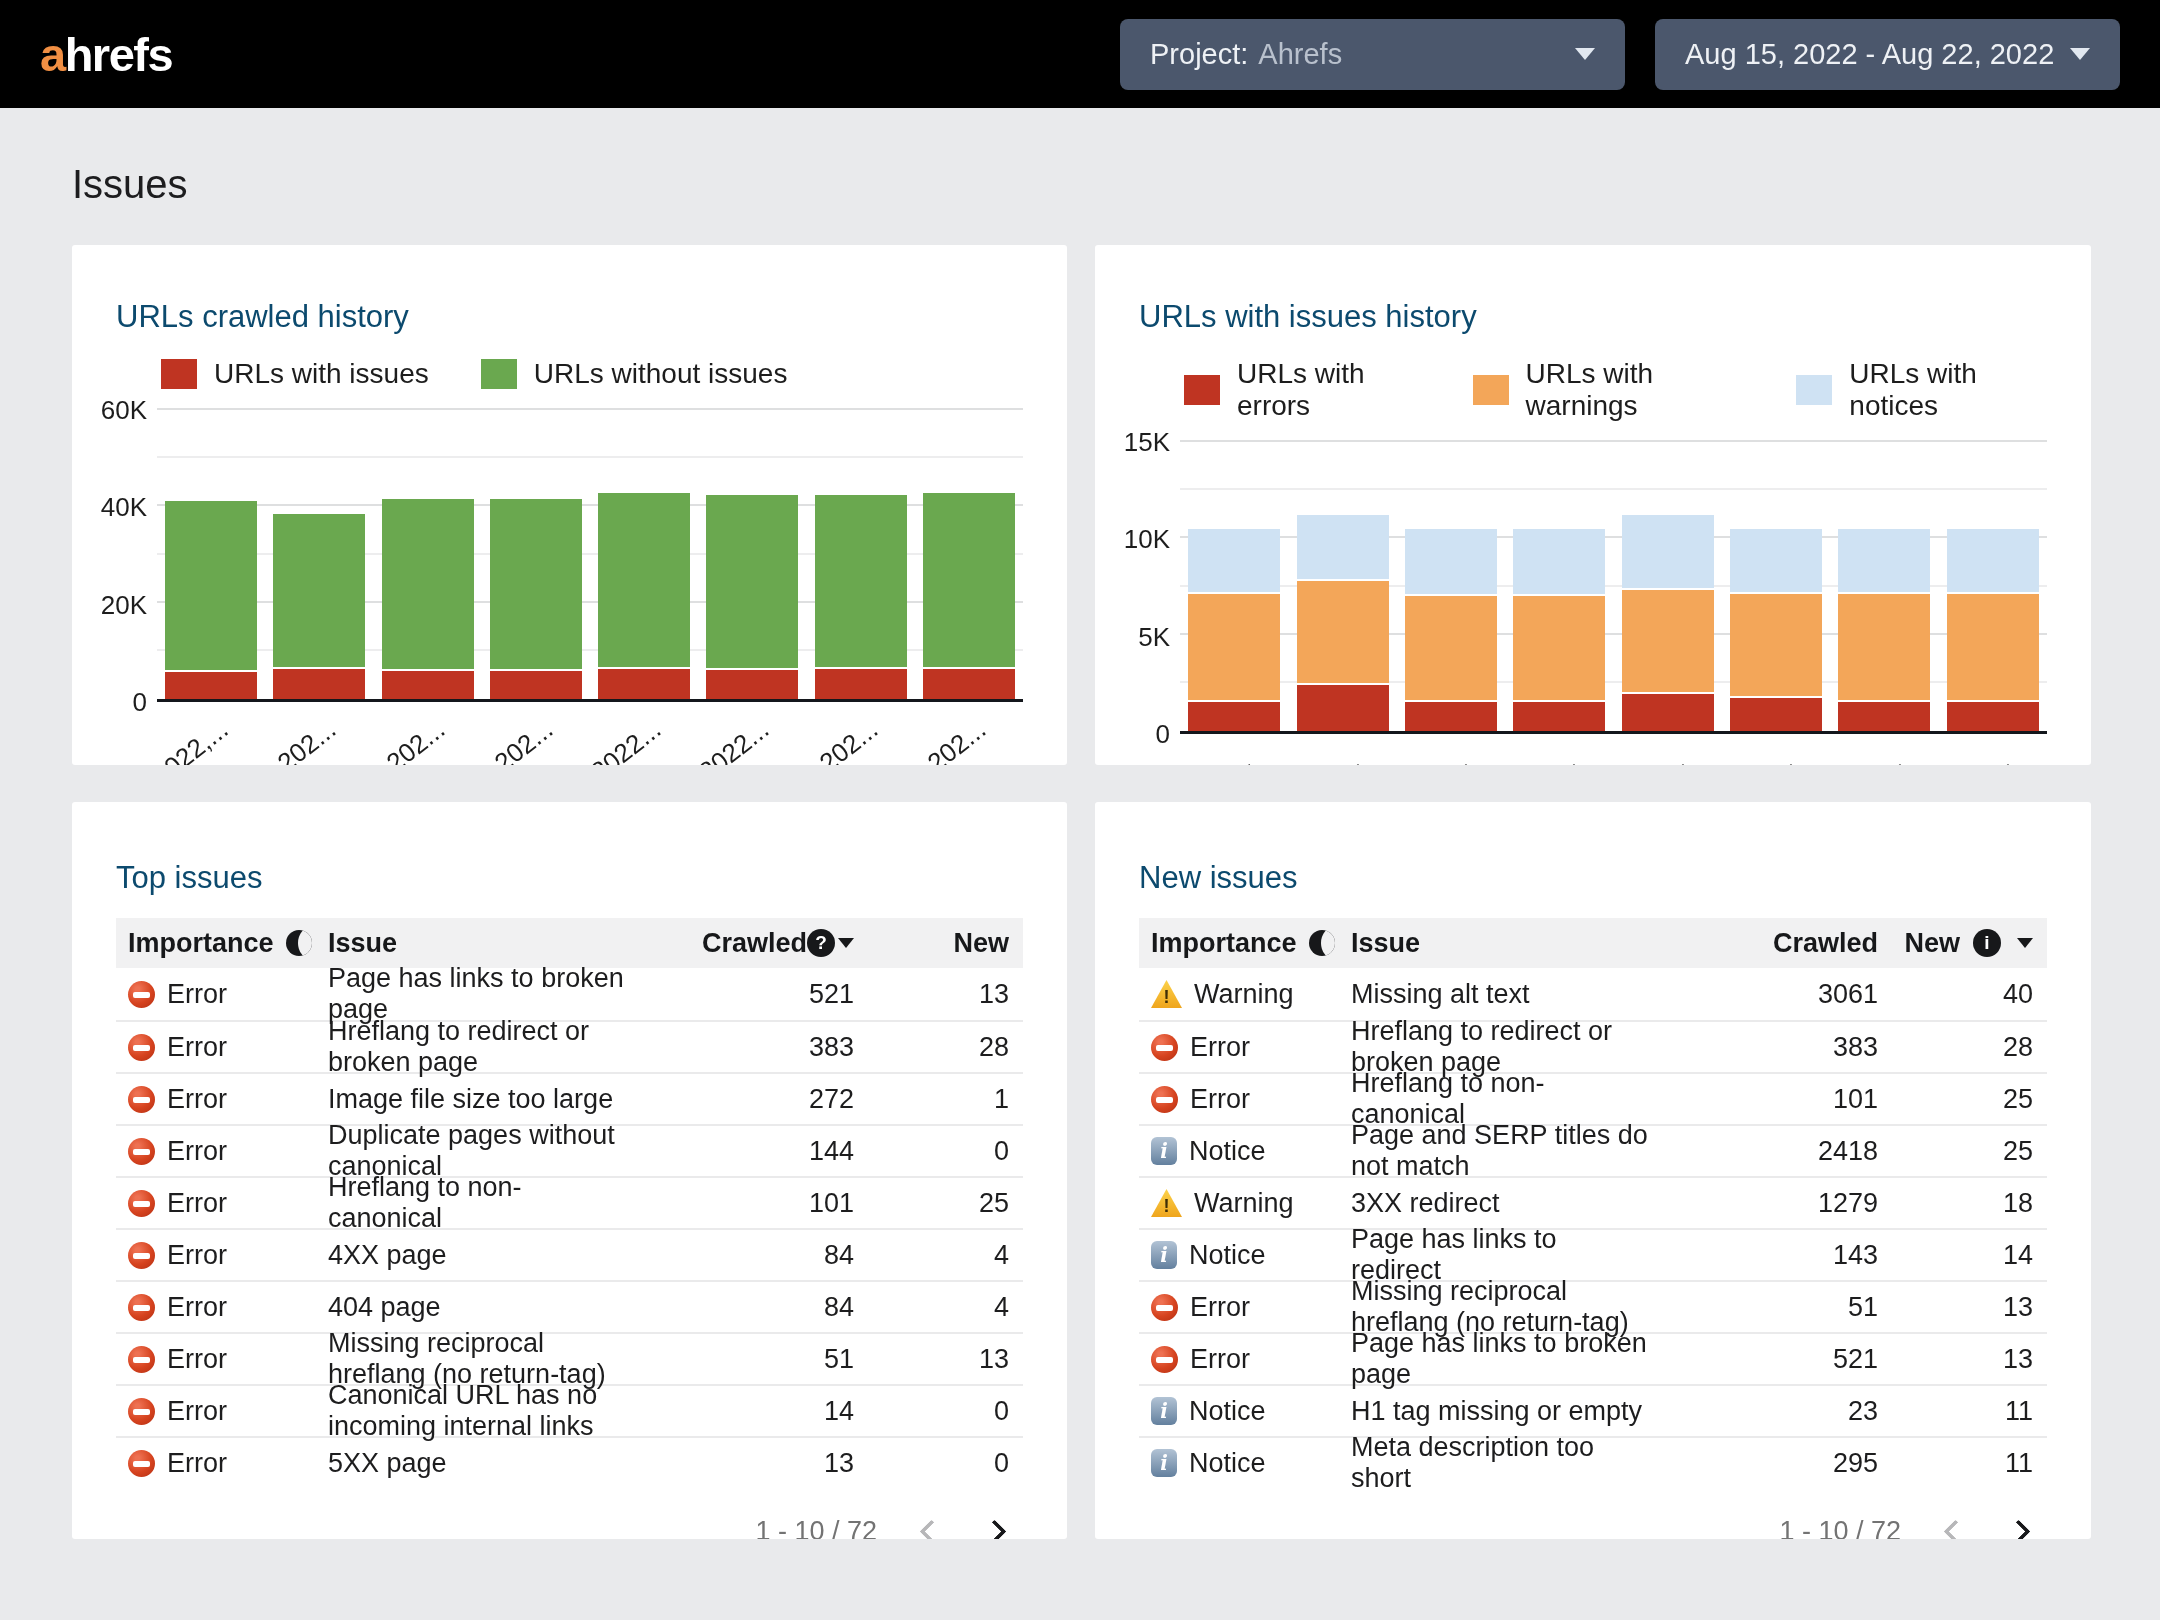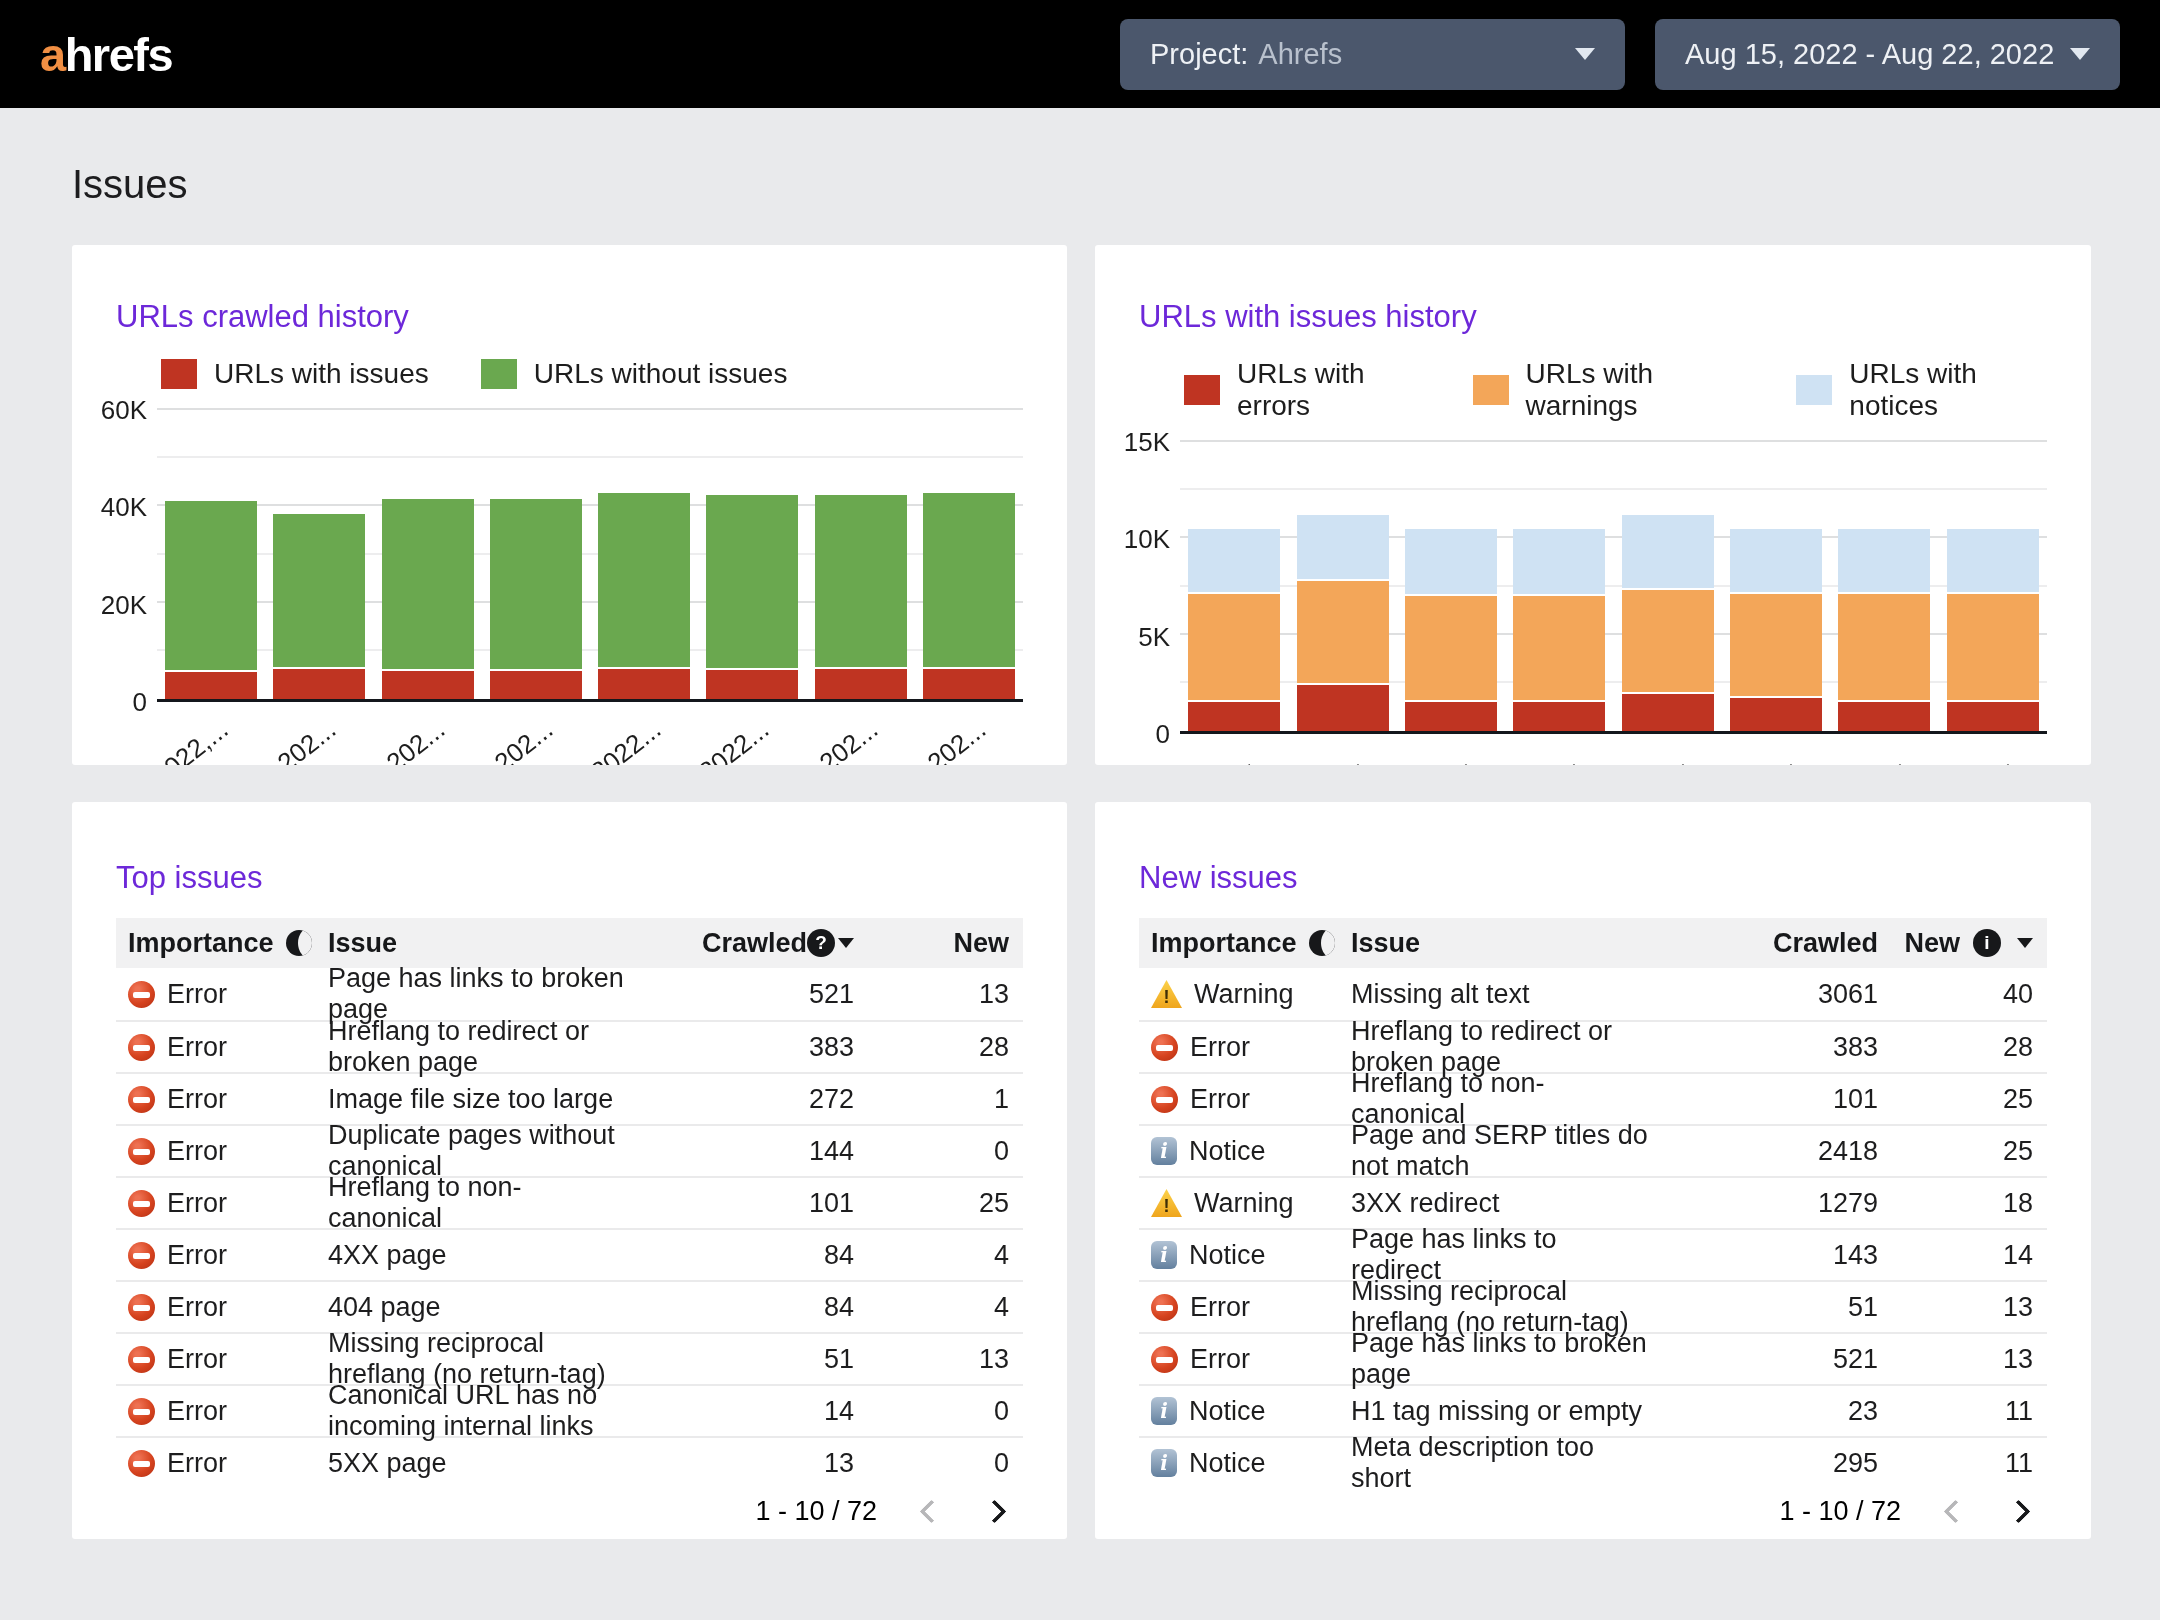--- a/index.html
+++ b/index.html
@@ -16,21 +16,21 @@
   .dd-project { width:505px; }
   .dd-date { width:465px; }
   .dd-muted { color:#b9c1cd; margin-left:10px; }
   .dd-caret { margin-left:auto; width:0; height:0; border-left:10px solid transparent; border-right:10px solid transparent; border-top:12px solid #e2e8f0; }
 
   
   .main { padding:0 69px 0 72px; }
   h1 { font-size:40px; font-weight:400; color:#1d1d1f; margin:54px 0 38px 0; }
   .grid { display:grid; grid-template-columns:995px 996px; column-gap:28px; row-gap:37px; }
   .card { background:#ffffff; border-radius:3px; }
-  .card h2 { font-size:31px; font-weight:400; color:#6d28d9; margin:14px 0 0 0; }
+  .card h2 { font-size:31px; font-weight:400; color:#0c4a6e; margin:14px 0 0 0; }
 
   
   .chart-card { height:520px; padding:40px 44px 2px 44px; overflow:hidden; }
   .legend { margin:23px 0 0 45px; display:flex; gap:52px; align-items:center; }
   .legend-item { display:flex; gap:17px; align-items:center; font-size:28px; color:#1d1d1d; }
   .swatch { width:36px; height:30px; flex:none; }
   .chart-grid { margin:20px 0 0 -31px; display:grid; grid-template-columns:72px 1fr; grid-template-rows:292px 60px; }
   .ylabels { position:relative; }
   .ylabel { position:absolute; right:10px; transform:translateY(50%); font-size:26px; color:#1d1d1d; white-space:nowrap; }
   .plot { position:relative; border-bottom:3px solid #14171c; }
@@ -60,21 +60,21 @@
   .circle-ico { width:28px; height:28px; border-radius:50%; background:#17181a; color:#fff; font-size:19px; font-weight:700; display:flex; align-items:center; justify-content:center; flex:none; }
   .crescent { width:26px; height:26px; border-radius:50%; background:#17181a; position:relative; overflow:hidden; flex:none; }
   .crescent::after { content:""; position:absolute; left:12px; top:-3px; width:26px; height:32px; border-radius:50%; background:#f1f1f2; }
   .ico-error { width:27px; height:27px; border-radius:50%; background:radial-gradient(circle at 35% 30%, #ee7152 8%, #d6431f 55%, #b32e12 100%); position:relative; flex:none; }
   .ico-error::after { content:""; position:absolute; left:5px; right:5px; top:11px; height:6px; background:#ffffff; border-radius:2px; }
   .ico-warning { width:31px; height:28px; background:linear-gradient(180deg,#fcd24a,#efa51d); clip-path:polygon(50% 0%,100% 100%,0% 100%); position:relative; flex:none; }
   .ico-warning::after { content:"!"; position:absolute; bottom:0px; left:50%; transform:translateX(-50%); font-size:18px; font-weight:700; color:#3f2e06; }
   .ico-notice { width:26px; height:28px; border-radius:6px; background:linear-gradient(180deg,#b2c3d5,#63809e); color:#fff; display:flex; align-items:center; justify-content:center; flex:none; }
   .ico-notice::after { content:"i"; font-family:"DejaVu Serif",serif; font-style:italic; font-weight:700; font-size:20px; }
   .imp-label { white-space:nowrap; }
-  .pagination { display:flex; justify-content:flex-end; align-items:center; height:46px; padding-right:8px; font-size:27px; color:#000000; }
+  .pagination { display:flex; justify-content:flex-end; align-items:center; height:46px; padding-right:8px; font-size:27px; color:#737373;margin-top:20px; }
   .chev { width:17px; height:17px; border-top:4px solid; border-right:4px solid; border-radius:2px; cursor:pointer; flex:none; }
   .chev-left { transform:rotate(-135deg); border-color:#b7b7b9; margin-left:46px; }
   .chev-right { transform:rotate(45deg); border-color:#17181a; margin-left:46px; margin-right:12px; }
   .num-cell { justify-content:flex-end; }
 </style>
 </head>
 <body>
 
 <div class="page">
 

